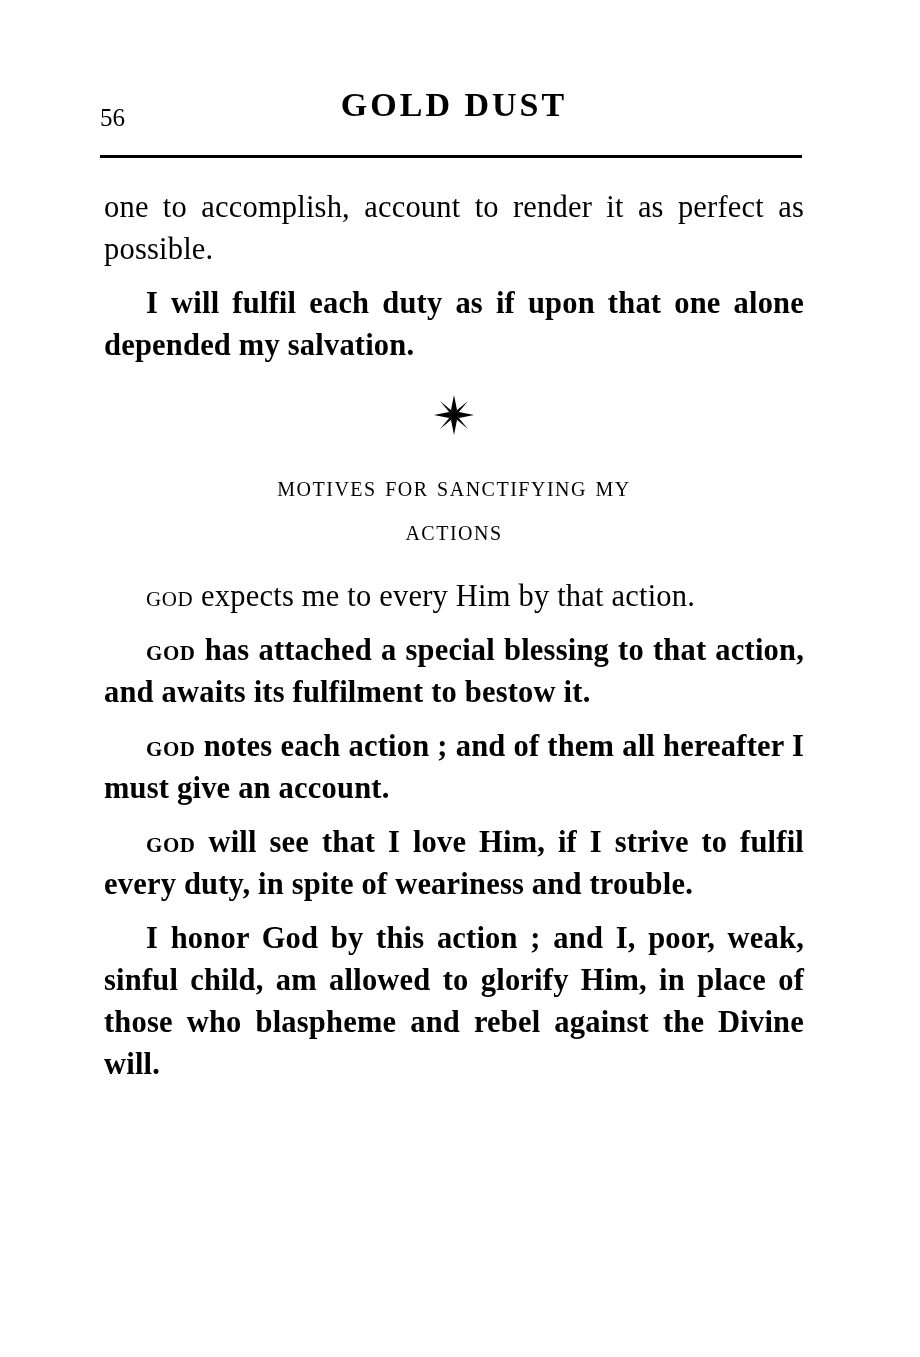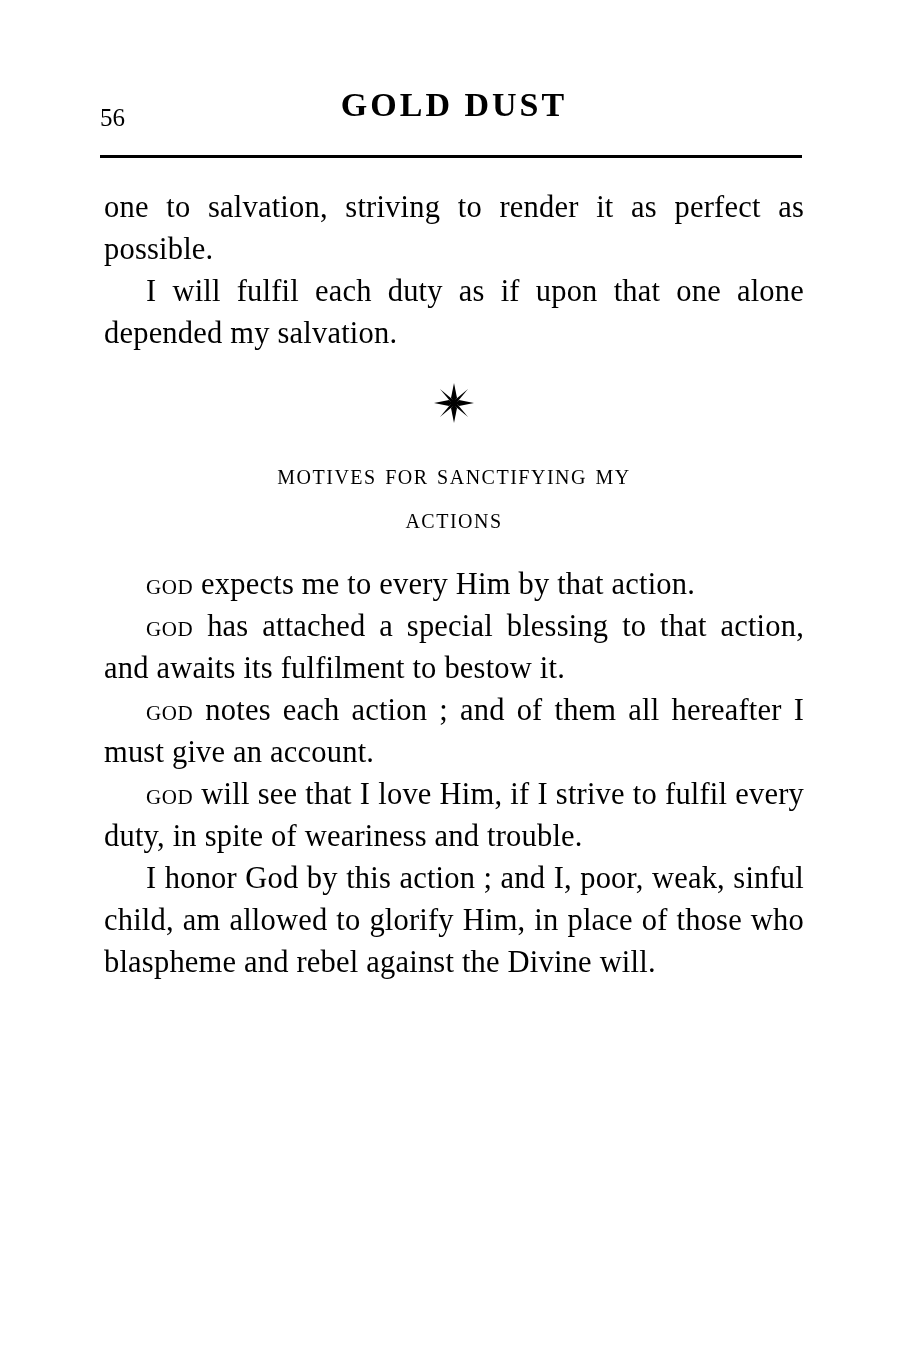--- a/index.html
+++ b/index.html
@@ -70,21 +70,22 @@
     line-height: 42px;
     text-align: justify;
     text-justify: inter-word;
     font-family: "Liberation Serif", serif;
     letter-spacing: 0.2px;
   }
   p.para.indent {
     text-indent: 42px;
   }
   p.para + p.para {
-    margin-top: 0;
+    margin-top: 12px;
+    font-weight: bold;
   }
 
   
   .ornament {
     margin: 26px 0 22px 0;
     text-align: center;
     line-height: 1;
   }
   .ornament svg { display: inline-block; }
 
@@ -120,21 +121,21 @@
 <div class="page">
 
   <div class="header">
     <div class="folio">56</div>
     <div class="running-title">GOLD DUST</div>
   </div>
   <div class="header-rule"></div>
 
   <div class="body-col">
 
-    <p class="para">one to salvation, striving to render it as perfect as possible.</p>
+    <p class="para">one to accomplish, account to render it as perfect as possible.</p>
     <p class="para indent">I will fulfil each duty as if upon that one alone depended my salvation.</p>
 
     <div class="ornament">
       <svg width="46" height="46" viewBox="0 0 46 46" aria-hidden="true">
         <g fill="#000">
           <path d="M23 3 L26 18 L23 22 L20 18 Z"></path>
           <path d="M23 43 L26 28 L23 24 L20 28 Z"></path>
           <path d="M3 23 L18 26 L22 23 L18 20 Z"></path>
           <path d="M43 23 L28 26 L24 23 L28 20 Z"></path>
           <path d="M9 9 L21 19 L23 23 L19 21 Z"></path>

